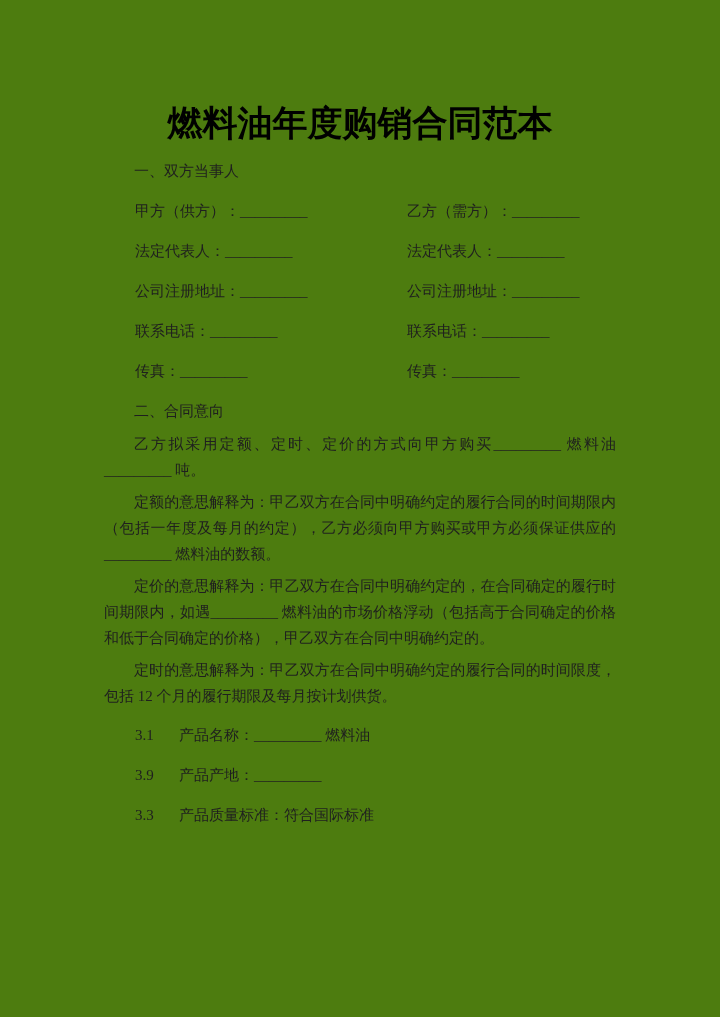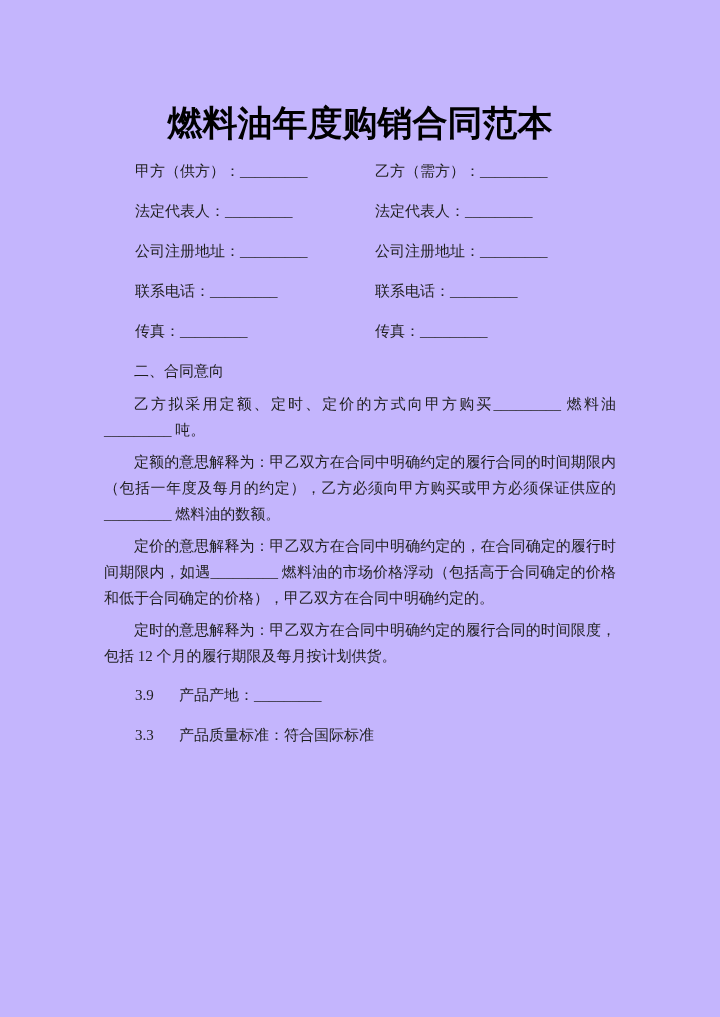--- a/index.html
+++ b/index.html
@@ -1,20 +1,20 @@
 <!DOCTYPE html>
 <html><head>
 <meta charset="utf-8">
 <style>
   html, body { margin: 0; padding: 0; background: #ffffff; }
   .page {
     position: relative;
     width: 720px;
     height: 1017px;
-    background: #c4b5fd;
+    background: #4d7c0f;
     color: #1f1f1f;
     font-family: "Liberation Serif", "DejaVu Serif", serif;
     overflow: hidden;
     margin: 0 auto;
   }
   .title {
     margin: 0;
     padding-top: 103px;
     text-align: center;
     font-size: 35px;
@@ -30,20 +30,21 @@
     margin: 12px 0 0 0;
     line-height: 28px;
     text-indent: 30px;
   }
   .line.first { margin-top: 21px; }
   .heading { font-weight: normal; }
   .prow {
     display: flex;
     margin-top: 12px;
     line-height: 28px;
+    gap: 32px;
   }
   .prow .pl {
     width: 271px;
     box-sizing: border-box;
     padding-left: 31px;
     flex: 0 0 271px;
   }
   .prow .pr { flex: 1; }
   .para {
     margin: 6px 0 0 0;
@@ -66,20 +67,21 @@
 </style>
 </head>
 <body>
 
 <div class="page">
   <h1 class="title">燃料油年度购销合同范本</h1>
 
   <div class="content">
 
 
+    <p class="line heading">一、双方当事人</p>
 
     <div class="prow">
       <span class="pl">甲方（供方）：_________</span>
       <span class="pr">乙方（需方）：_________</span>
     </div>
     <div class="prow">
       <span class="pl">法定代表人：_________</span>
       <span class="pr">法定代表人：_________</span>
     </div>
     <div class="prow">
@@ -97,20 +99,24 @@
 
     <p class="line heading">二、合同意向</p>
 
     <p class="para">乙方拟采用定额、定时、定价的方式向甲方购买_________ 燃料油_________ 吨。</p>
     <p class="para">定额的意思解释为：甲乙双方在合同中明确约定的履行合同的时间期限内（包括一年度及每月的约定），乙方必须向甲方购买或甲方必须保证供应的_________ 燃料油的数额。</p>
     <p class="para">定价的意思解释为：甲乙双方在合同中明确约定的，在合同确定的履行时间期限内，如遇_________ 燃料油的市场价格浮动（包括高于合同确定的价格和低于合同确定的价格），甲乙双方在合同中明确约定的。</p>
     <p class="para">定时的意思解释为：甲乙双方在合同中明确约定的履行合同的时间限度，包括 12 个月的履行期限及每月按计划供货。</p>
 
 
     <div class="item">
+      <span class="num">3.1</span>
+      <span class="txt">产品名称：_________ 燃料油</span>
+    </div>
+    <div class="item">
       <span class="num">3.9</span>
       <span class="txt">产品产地：_________</span>
     </div>
     <div class="item">
       <span class="num">3.3</span>
       <span class="txt">产品质量标准：符合国际标准</span>
     </div>
 
   </div>
 </div>

